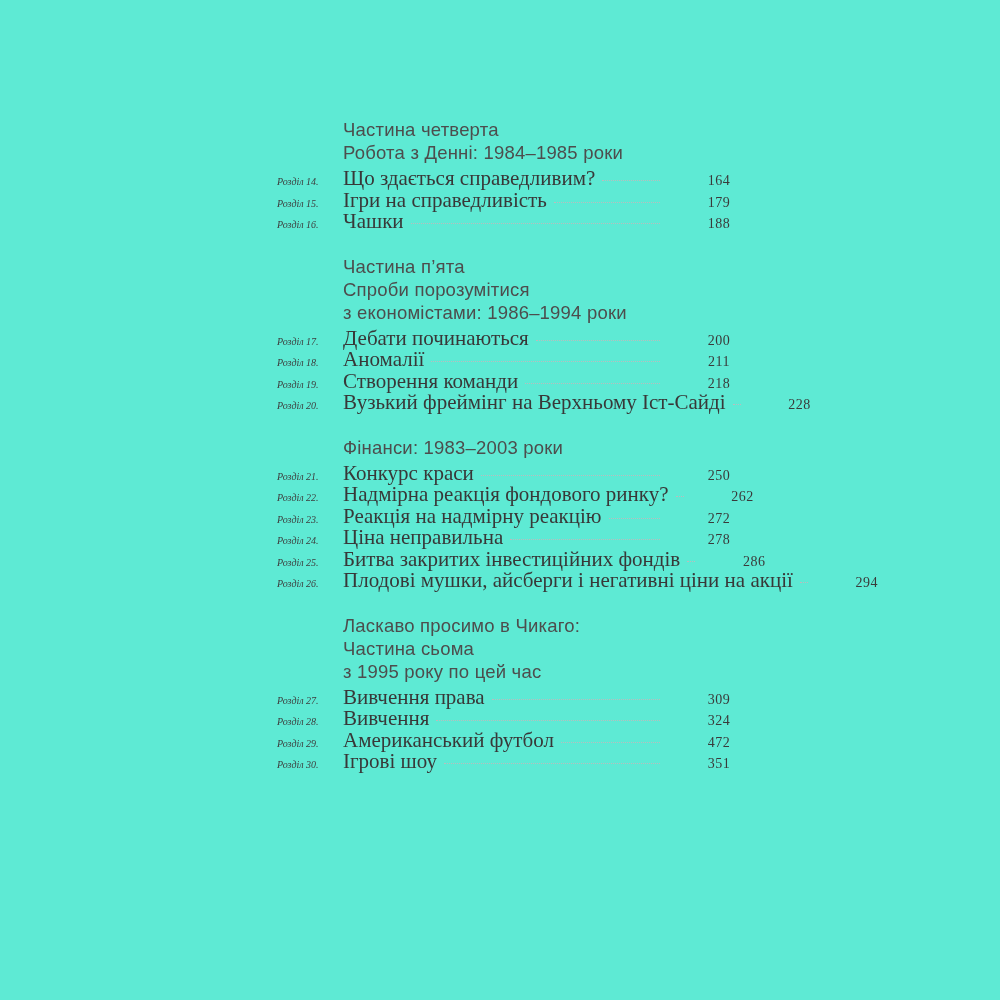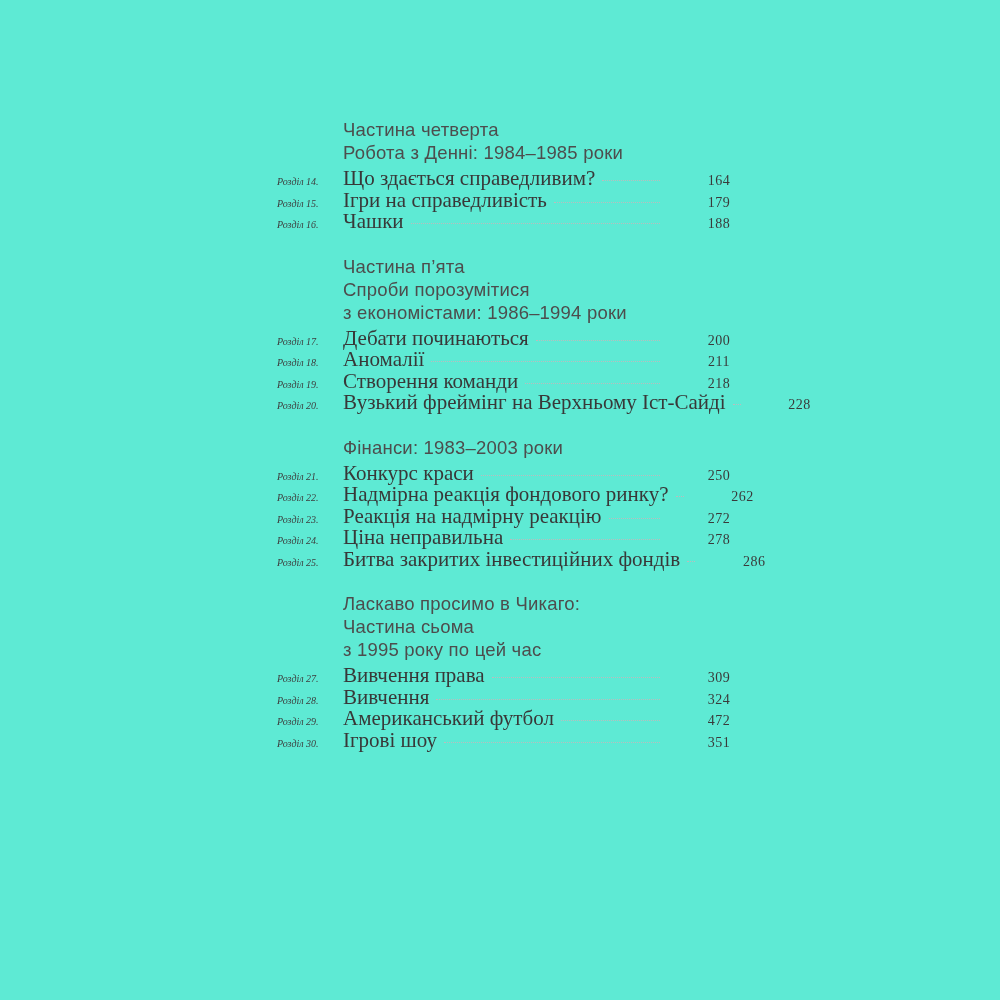--- a/index.html
+++ b/index.html
@@ -165,20 +165,26 @@
         <span class="chapter-title">Ціна неправильна</span>
         <span class="leader"></span>
         <span class="page-num">278</span>
       </div>
       <div class="toc-row">
         <span class="chapter-label">Розділ 25.</span>
         <span class="chapter-title">Битва закритих інвестиційних фондів</span>
         <span class="leader"></span>
         <span class="page-num">286</span>
       </div>
+      <div class="toc-row">
+        <span class="chapter-label">Розділ 26.</span>
+        <span class="chapter-title">Плодові мушки, айсберги і негативні ціни на акції</span>
+        <span class="leader"></span>
+        <span class="page-num">294</span>
+      </div>
     </div>
 
     <div class="toc-section">
       <div class="part-heading">
         <div>Ласкаво просимо в Чикаго:</div>
         <div>Частина сьома</div>
         <div>з 1995 року по цей час</div>
       </div>
       <div class="toc-row">
         <span class="chapter-label">Розділ 27.</span>

